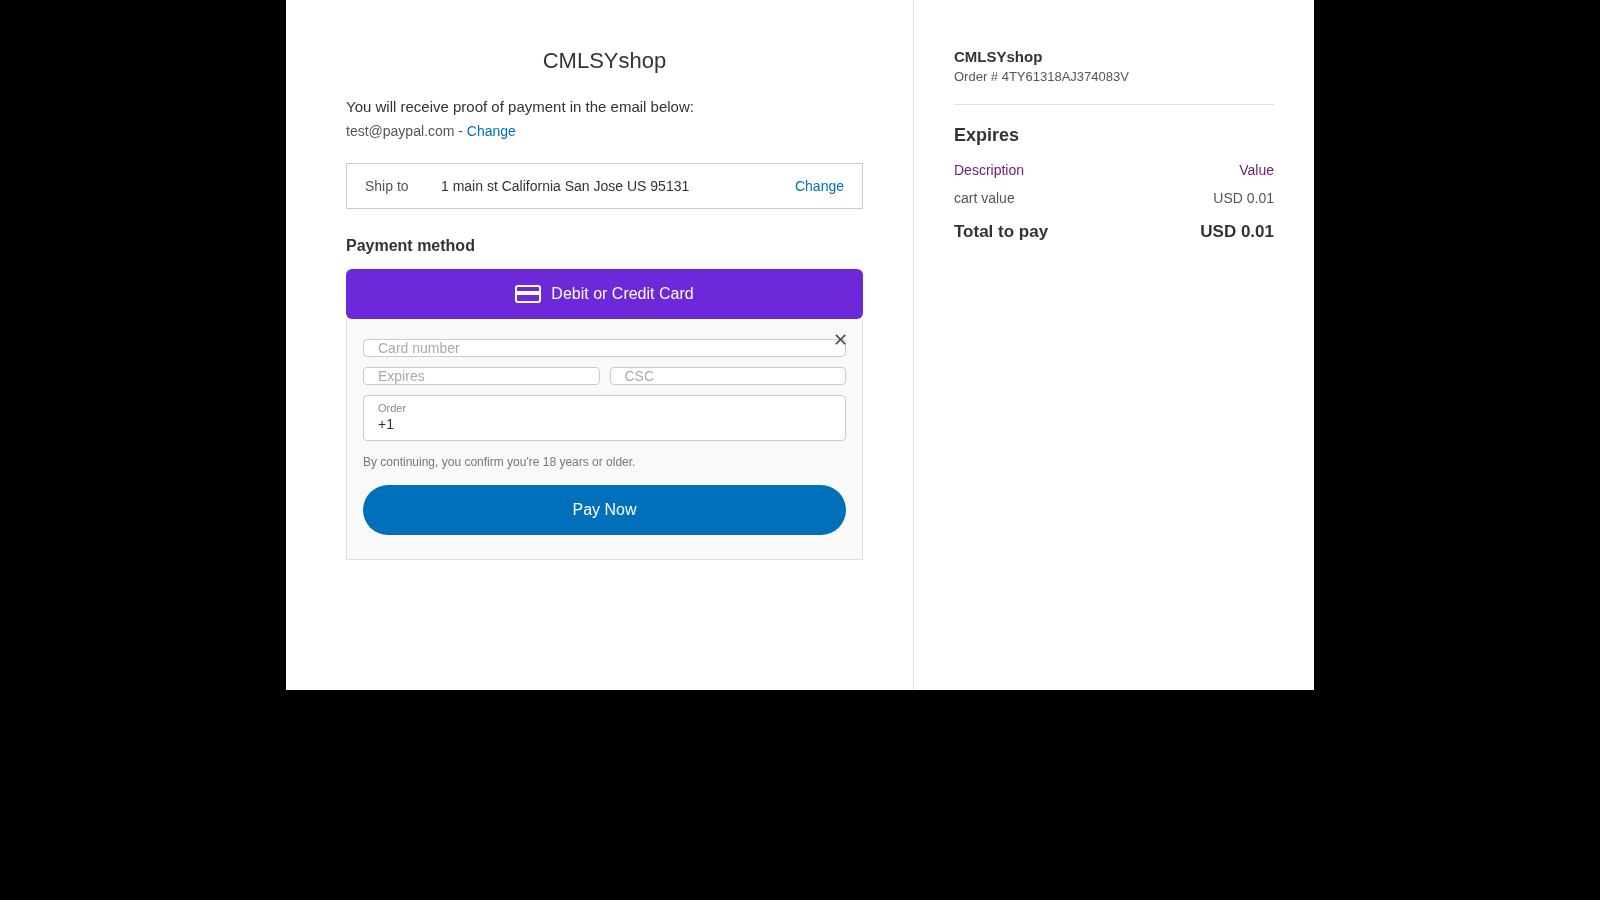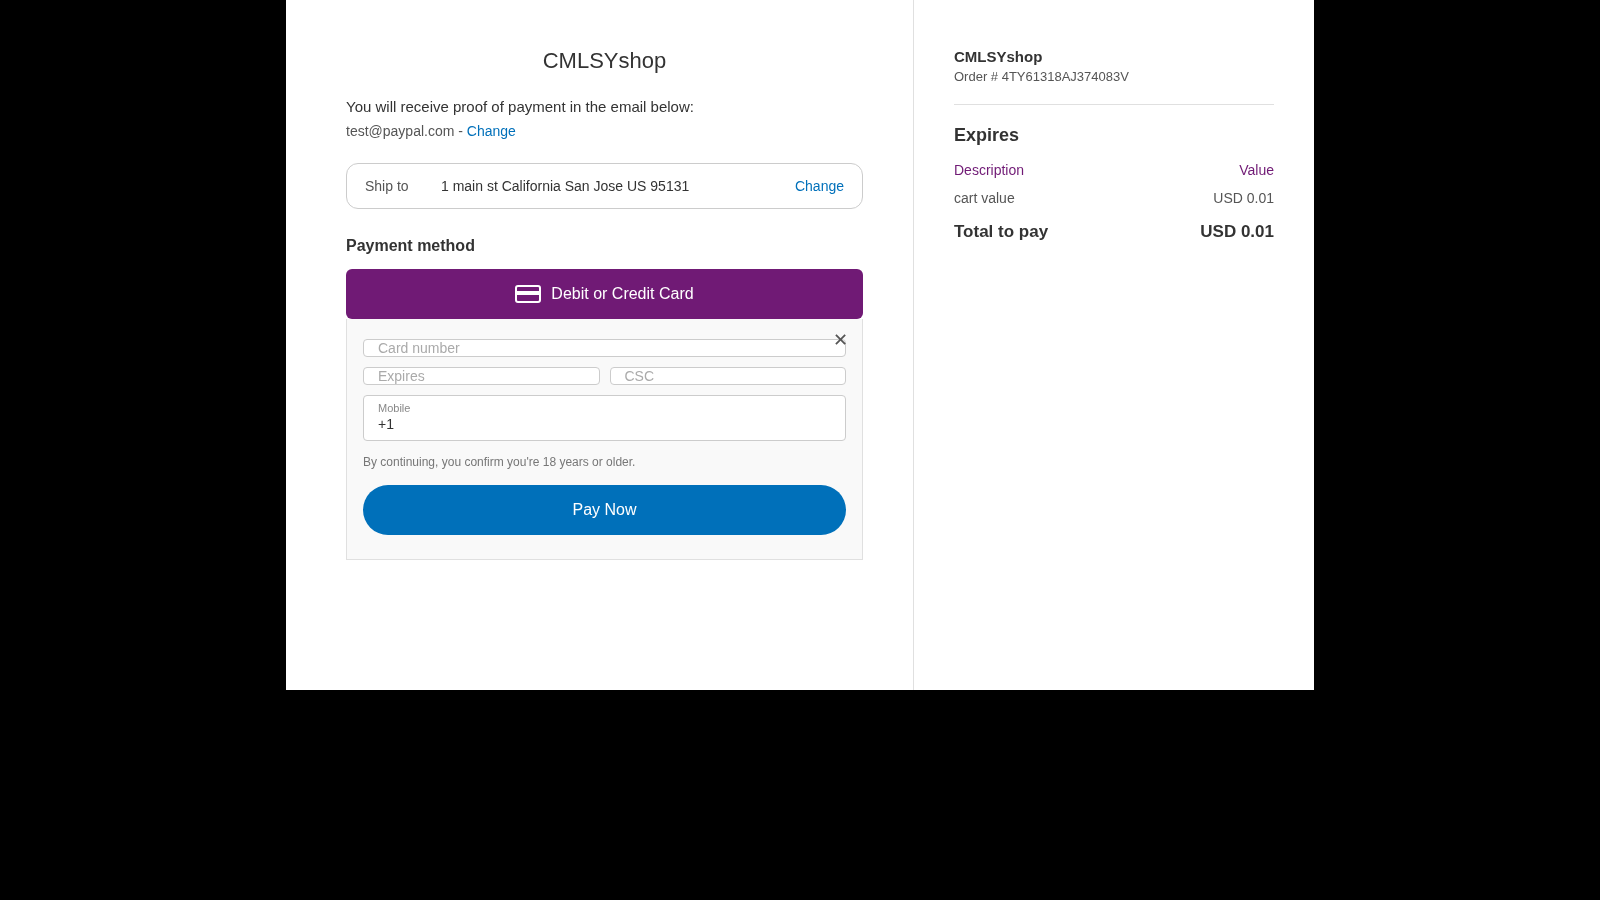--- a/index.html
+++ b/index.html
@@ -41,21 +41,21 @@
       font-size: 14px;
       color: #555;
       margin-bottom: 24px;
     }
     .email-row a {
       color: #0070ba;
       text-decoration: none;
     }
     .ship-to-box {
       border: 1px solid #ccc;
-      border-radius: 12px;
+      border-radius: 0;
       padding: 14px 18px;
       display: flex;
       align-items: center;
       margin-bottom: 28px;
       gap: 16px;
     }
     .ship-to-label {
       font-size: 14px;
       color: #555;
       min-width: 60px;
@@ -71,21 +71,21 @@
       font-size: 14px;
     }
     .payment-method-title {
       font-size: 16px;
       font-weight: 700;
       color: #333;
       margin-bottom: 14px;
     }
     .debit-credit-btn {
       width: 100%;
-      background: #701a75;
+      background: #6d28d9;
       color: #fff;
       border: none;
       border-radius: 6px;
       padding: 16px;
       font-size: 16px;
       cursor: pointer;
       display: flex;
       align-items: center;
       justify-content: center;
       gap: 10px;
@@ -269,21 +269,21 @@
       <button class="close-btn">✕</button>
 
       <input class="form-field" type="text" placeholder="Card number" style="">
 
       <div class="form-row">
         <input class="form-field" type="text" placeholder="Expires" style="">
         <input class="form-field" type="text" placeholder="CSC" style="">
       </div>
 
       <div class="mobile-wrapper">
-        <div class="mobile-label">Mobile</div>
+        <div class="mobile-label">Order</div>
         <input class="mobile-input" type="text" value="+1" placeholder="+1" style="">
       </div>
 
       <p class="age-notice">By continuing, you confirm you're 18 years or older.</p>
 
       <button class="pay-now-btn">Pay Now</button>
     </div>
   </div>
 
   <div class="right-panel">

